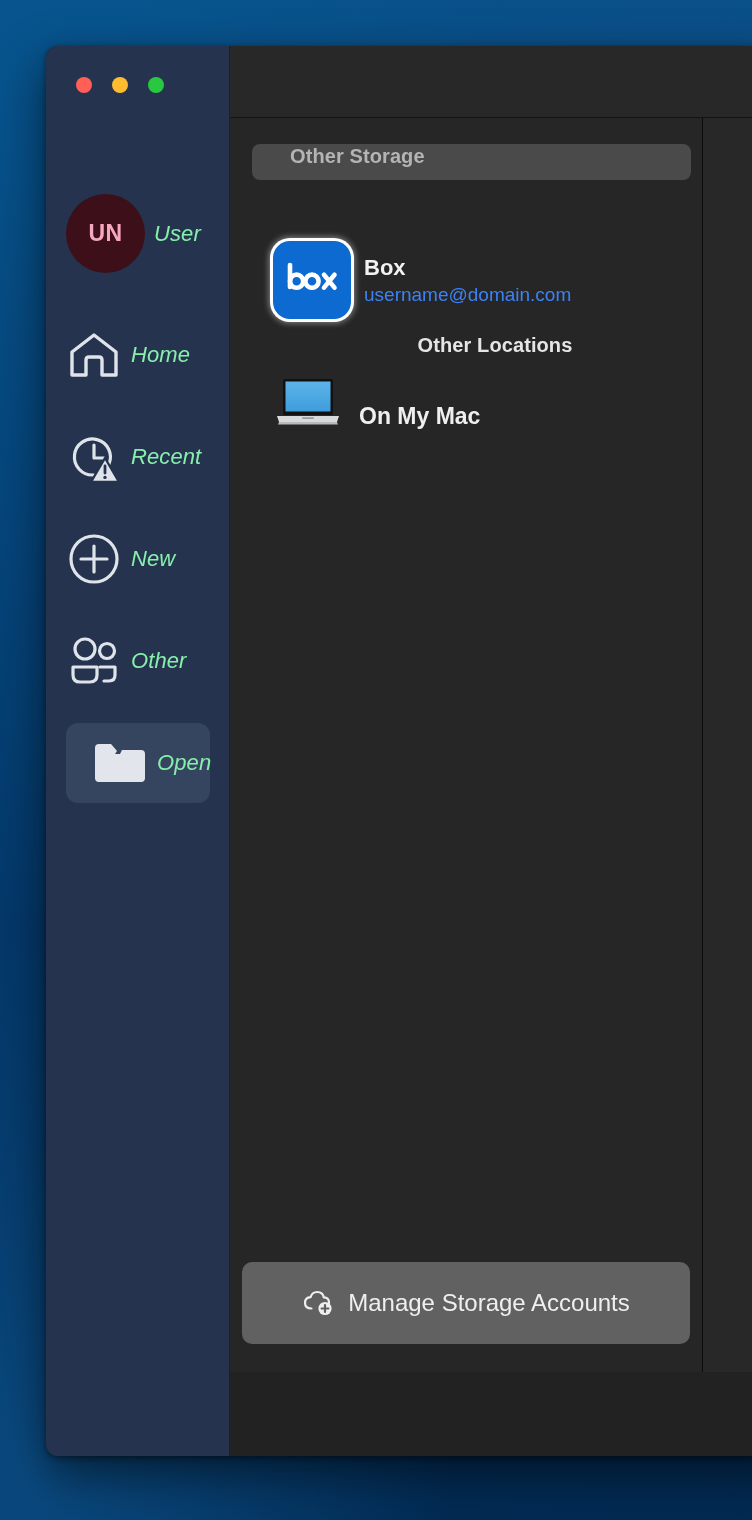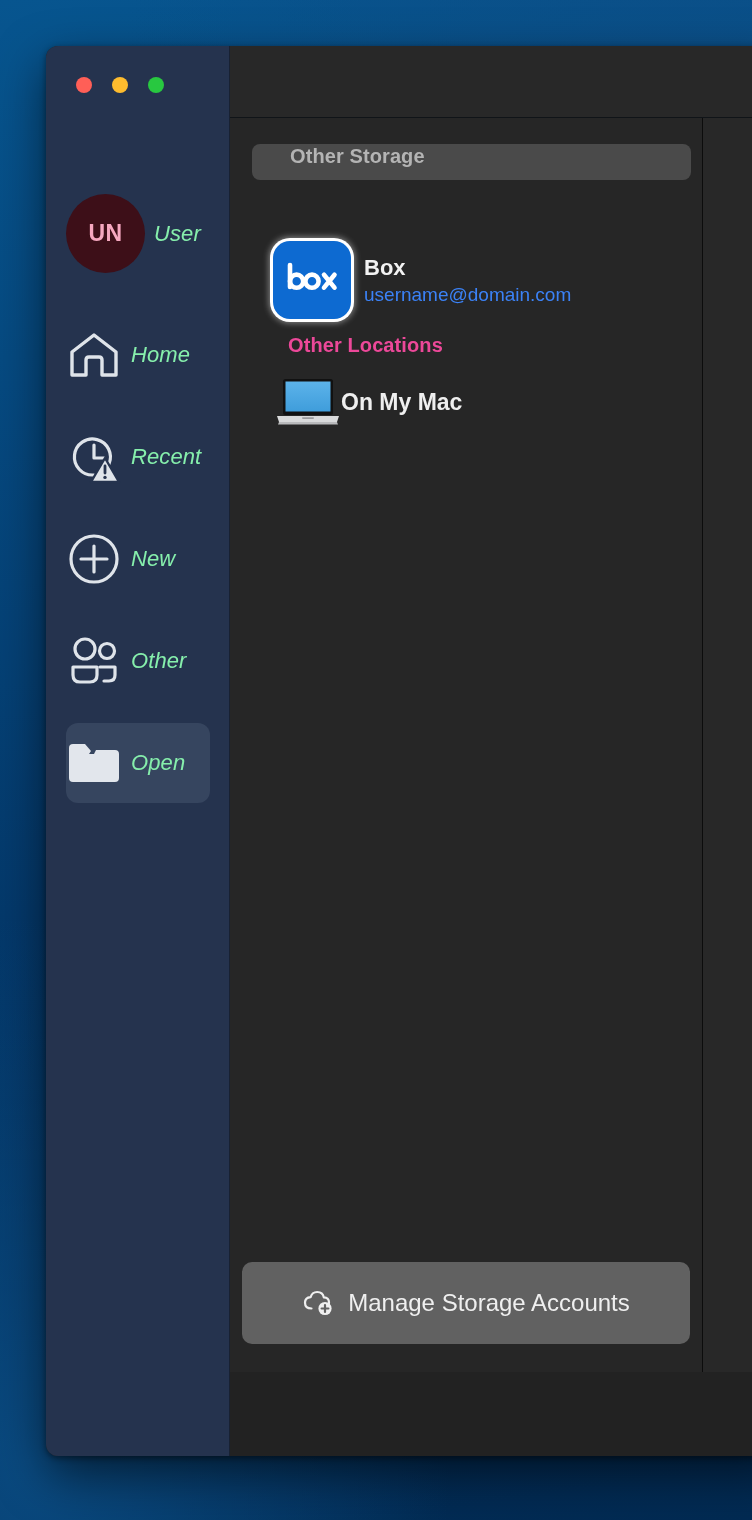--- a/index.html
+++ b/index.html
@@ -76,21 +76,21 @@
   .nav-item {
     width: 144px;
     padding: 12px 0 12px;
     margin-bottom: 22px;
     border-radius: 12px;
     display: flex;
     align-items: center;
     gap: 9px;
     cursor: pointer;
   }
-  .nav-item.selected { background: #36455f; }
+  .nav-item.selected { background: #36455f; padding-left: 26px; }
   .nav-icon {
     width: 56px; height: 56px;
     display: flex; align-items: center; justify-content: center;
   }
   .nav-icon svg { display: block; }
   .nav-label {
     font-size: 22px;
     color: #86efac;
     letter-spacing: .1px;
     line-height: 1;
@@ -153,24 +153,25 @@
     padding: 1px 0 12px 38px;
     border-radius: 8px;
     background: #4a4a4a;
     color: #b4b4b4;
     font-size: 20px;
     font-weight: bold;
     letter-spacing: .1px;
   }
   .section-plain {
     margin: 15px 0 0 58px;
-    color: #ec4899;
+    color: #e5e5e5;
     font-size: 20px;
     font-weight: bold;
     letter-spacing: .1px;
+    text-align: center;
   }
 
   
   .account-row {
     display: flex;
     align-items: center;
     padding: 16px 0 0 43px;
     gap: 13px;
     cursor: pointer;
     margin-top: 45px;
@@ -193,22 +194,23 @@
   }
   .account-sub {
     font-size: 19px;
     color: #3b82f6;
     line-height: 1;
   }
 
   
   .location-row {
     display: flex;
-    align-items: center;
+    align-items: flex-end;
     padding: 19px 0 0 45px;
+    gap: 18px;
     cursor: pointer;
   }
   .mac-icon { width: 66px; height: 52px; flex: 0 0 66px; }
   .mac-icon svg { display: block; }
   .location-name {
     font-size: 23px;
     font-weight: bold;
     color: #efefef;
     line-height: 1;
   }

